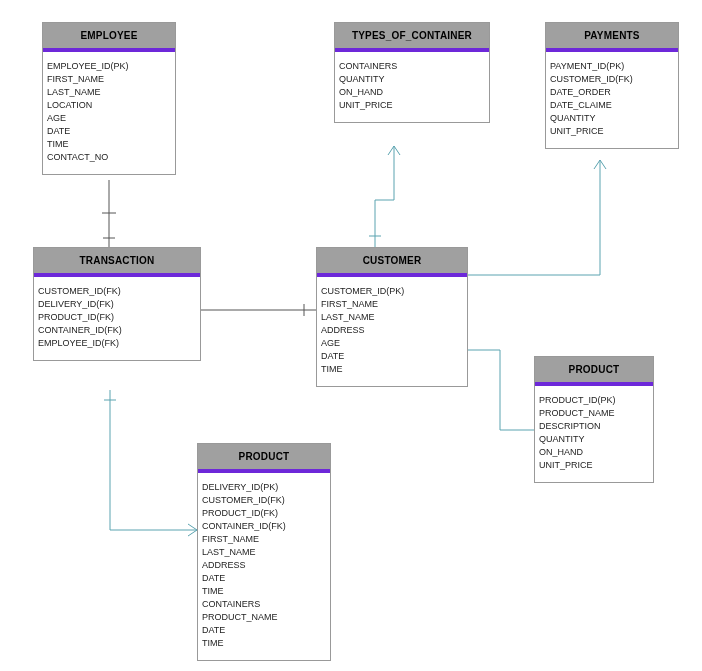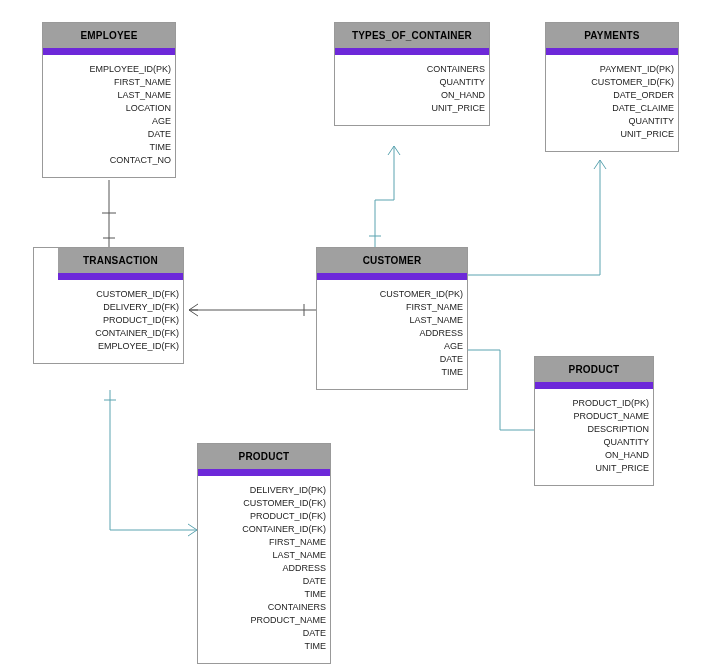--- a/index.html
+++ b/index.html
@@ -16,26 +16,26 @@
     background:#fff;
     box-sizing:border-box;
   }
   .entity-header{
     background:#a0a0a0;
     color:#000;
     font-size:10px;
     font-weight:bold;
     text-align:center;
     padding:7px 2px;
-    border-bottom:7px solid #6d28d9;
+    border-bottom:4px solid #6d28d9;
     letter-spacing:0.2px;
   }
   .entity-body{
     padding:8px 4px 10px 4px;
-    text-align:right;
+    text-align:left;
   }
   .attr{
     font-size:9px;
     color:#222;
     line-height:13px;
     white-space:nowrap;
   }
   svg.connectors{
     position:absolute;
     left:0;top:0;
@@ -134,21 +134,21 @@
   <div class="entity-body">
     <div class="attr">PAYMENT_ID(PK)</div>
     <div class="attr">CUSTOMER_ID(FK)</div>
     <div class="attr">DATE_ORDER</div>
     <div class="attr">DATE_CLAIME</div>
     <div class="attr">QUANTITY</div>
     <div class="attr">UNIT_PRICE</div>
   </div>
 </div>
 
-<div class="entity" style="left:33px;top:247px;width:151px;padding-left:24px;">
+<div class="entity" style="left:33px;top:247px;width:168px;">
   <div class="entity-header">TRANSACTION</div>
   <div class="entity-body">
     <div class="attr">CUSTOMER_ID(FK)</div>
     <div class="attr">DELIVERY_ID(FK)</div>
     <div class="attr">PRODUCT_ID(FK)</div>
     <div class="attr">CONTAINER_ID(FK)</div>
     <div class="attr">EMPLOYEE_ID(FK)</div>
   </div>
 </div>
 

